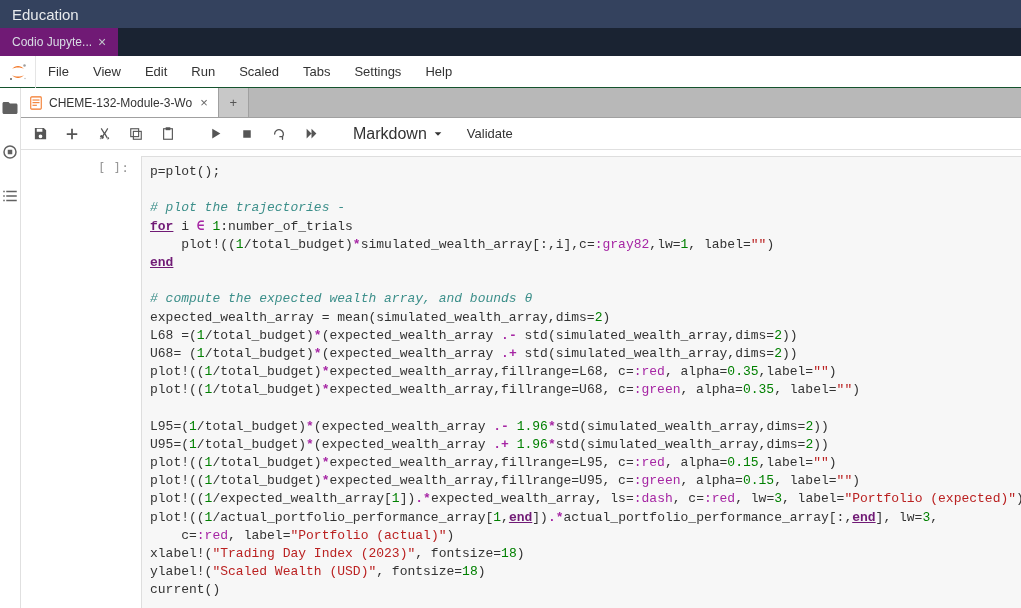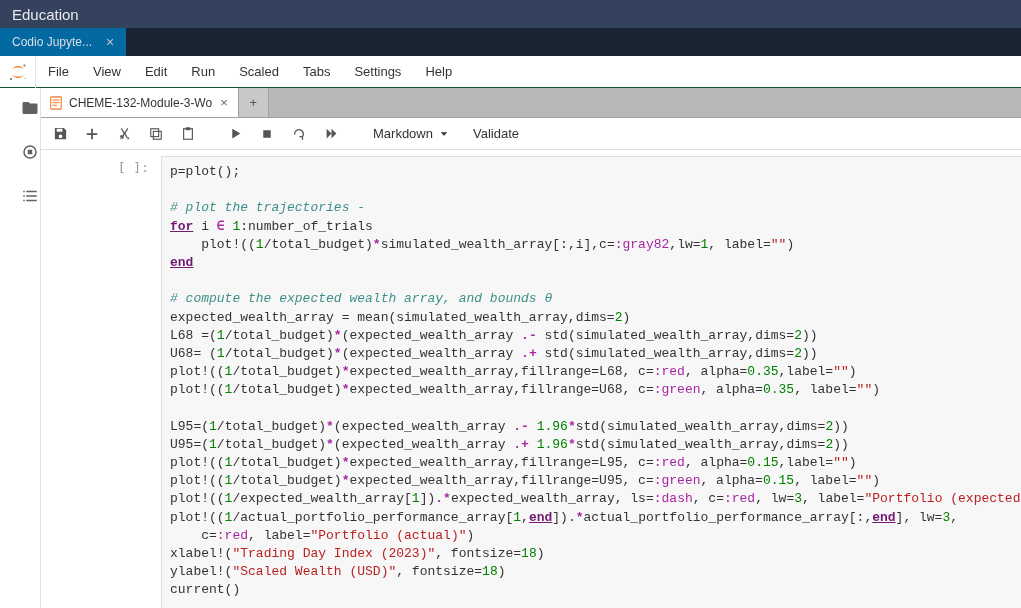--- a/index.html
+++ b/index.html
@@ -1,38 +1,38 @@
 <!DOCTYPE html>
 <html><head>
 <meta charset="utf-8">
 <style>
 * { margin: 0; padding: 0; box-sizing: border-box; }
 body { font-family: -apple-system, BlinkMacSystemFont, "Segoe UI", sans-serif; font-size: 13px; color: #333; background: #fff; width: 1021px; height: 608px; overflow: hidden; }
 .title-bar { background: #34425e; color: #e8eaed; height: 28px; display: flex; align-items: center; padding: 0 12px; font-size: 15px; }
 .app-tabs { background: #1a2332; height: 28px; display: flex; align-items: stretch; }
-.app-tab { display: flex; align-items: center; background: #0369a1; color: #d8dde4; padding: 0 8px 0 12px; font-size: 12px; gap: 10px; cursor: pointer; }
+.app-tab { display: flex; align-items: center; background: #701a75; color: #d8dde4; padding: 0 8px 0 12px; font-size: 12px; gap: 2px; cursor: pointer; }
 .app-tab-close { color: #c2c6cc; font-size: 14px; padding: 0 4px; cursor: pointer; }
 .jupyter-bar { background: #fff; height: 32px; display: flex; align-items: center; border-bottom: 1px solid #14532d; }
 .jupyter-logo { width: 36px; height: 32px; display: flex; align-items: center; justify-content: center; border-right: 1px solid #e5e5e5; }
 .jupyter-logo svg { width: 22px; height: 22px; }
 .menu-items { display: flex; align-items: center; }
 .menu-item { padding: 0 12px; height: 32px; display: flex; align-items: center; cursor: pointer; font-size: 13px; color: #333; }
-.workspace { display: flex; height: calc(608px - 88px); margin-left: 20px; }
+.workspace { display: flex; height: calc(608px - 88px); }
 .activity-bar { width: 36px; background: #fff; border-right: 1px solid #e0e0e0; display: flex; flex-direction: column; align-items: center; padding-top: 10px; gap: 24px; }
 .activity-icon { width: 20px; height: 20px; color: #616161; cursor: pointer; display: flex; align-items: center; justify-content: center; }
 .main-area { flex: 1; display: flex; flex-direction: column; }
 .tab-bar { background: #b8b8b8; height: 30px; display: flex; align-items: stretch; border-bottom: 1px solid #a0a0a0; }
 .nb-tab { background: #fff; display: flex; align-items: center; padding: 0 8px; gap: 6px; border-right: 1px solid #a0a0a0; cursor: pointer; font-size: 12px; }
 .nb-tab-icon { width: 14px; height: 14px; }
 .nb-tab-close { color: #666; font-size: 13px; padding: 0 2px; cursor: pointer; }
 .new-tab { width: 30px; display: flex; align-items: center; justify-content: center; color: #555; cursor: pointer; background: #c8c8c8; border-right: 1px solid #a0a0a0; }
 .toolbar { background: #fff; height: 32px; display: flex; align-items: center; padding: 0 10px; gap: 14px; border-bottom: 1px solid #e0e0e0; }
 .tb-btn { cursor: pointer; color: #555; display: flex; align-items: center; justify-content: center; width: 18px; height: 18px; }
 .tb-sep { width: 1px; height: 16px; background: transparent; }
-.tb-dropdown { display: flex; align-items: center; gap: 6px; cursor: pointer; color: #333; font-size: 13px; padding: 0 4px; }
+.tb-dropdown { display: flex; align-items: center; gap: 6px; cursor: pointer; color: #333; font-size: 16px; padding: 0 4px; }
 .tb-text-btn { cursor: pointer; font-size: 13px; color: #333; padding: 0 6px; }
 .notebook-body { flex: 1; overflow: auto; background: #fff; }
 .cell { display: flex; padding: 6px 0 0 0; }
 .prompt { width: 120px; text-align: right; padding: 4px 12px 0 0; font-family: "SFMono-Regular", Consolas, monospace; font-size: 13px; color: #999; }
 .code-area { flex: 1; background: #f7f7f7; border: 1px solid #dedede; padding: 6px 8px 10px 8px; font-family: "SFMono-Regular", Consolas, "Liberation Mono", Menlo, monospace; font-size: 13px; line-height: 1.4; white-space: pre; overflow-x: auto; margin-right: 8px; }
 .c-cmt { color: #3c8f8a; font-style: italic; }
 .c-kw { color: #701a75; font-weight: bold; text-decoration: underline; }
 .c-op { color: #a626a4; font-weight: bold; }
 .c-num { color: #008000; }
 .c-sym { color: #a626a4; }

